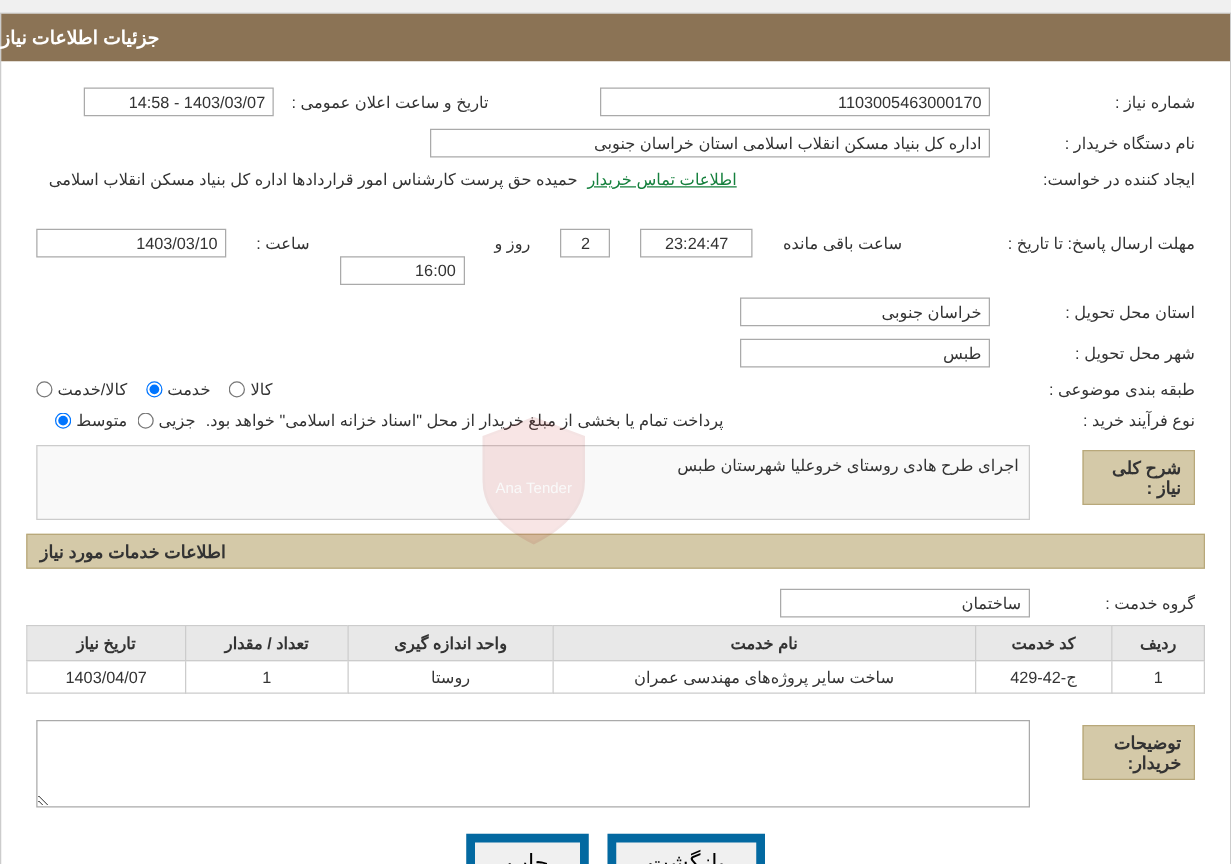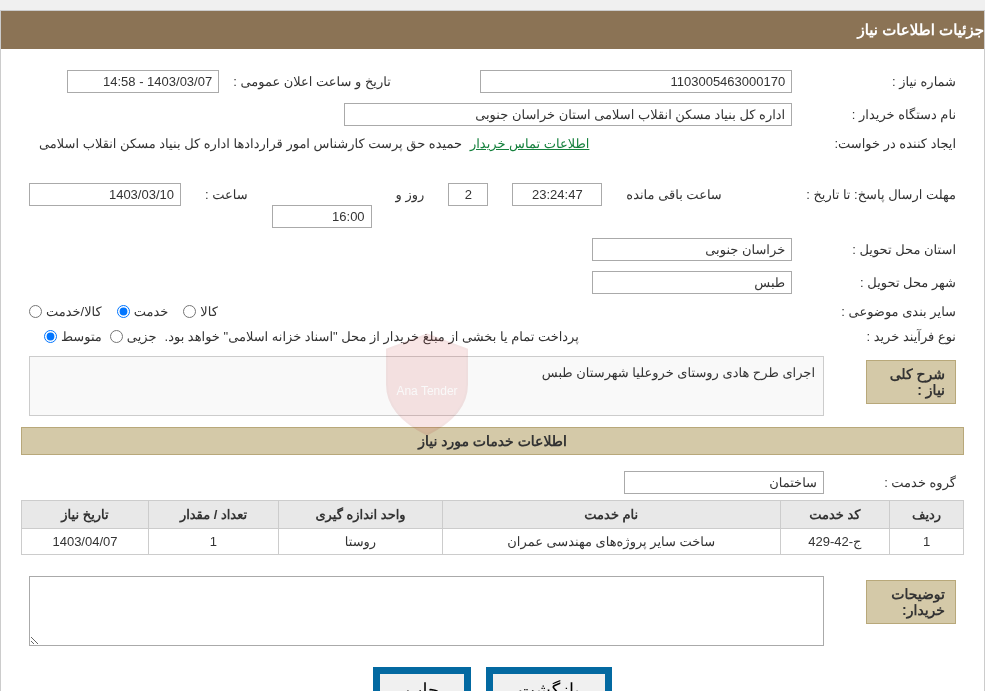--- a/index.html
+++ b/index.html
@@ -12,21 +12,21 @@
     }
     .page-wrapper {
       max-width: 985px;
       margin: 10px auto;
       background: #fff;
       border: 1px solid #ccc;
     }
     .header-bar {
       background: #8B7355;
       color: #fff;
-      text-align: right;
+      text-align: left;
       padding: 10px 0;
       font-size: 15px;
       font-weight: bold;
     }
     .content-area {
       padding: 15px 20px;
     }
     .section-header {
       background: #d4c9a8;
       border: 1px solid #b8a87a;
@@ -96,21 +96,21 @@
       text-align: right;
       min-height: 40px;
     }
     .services-section-header {
       background: #d4c9a8;
       border: 1px solid #b8a87a;
       padding: 5px 10px;
       font-weight: bold;
       font-size: 14px;
       margin-bottom: 10px;
-      text-align: center;
+      text-align: left;
     }
     .service-table {
       width: 100%;
       border-collapse: collapse;
       margin-bottom: 15px;
     }
     .service-table th {
       background: #e8e8e8;
       border: 1px solid #ccc;
       padding: 6px 10px;
@@ -249,21 +249,21 @@
         <tr>
           <td class="label-cell">شهر محل تحویل :</td>
           <td colspan="3">
             <div class="input-box input-medium">
               <span>طبس</span>
             </div>
           </td>
         </tr>
 
         <tr>
-          <td class="label-cell">سایر بندی موضوعی :</td>
+          <td class="label-cell">طبقه بندی موضوعی :</td>
           <td colspan="3">
             <div class="radio-group">
               <div class="radio-item">
                 <span>کالا/خدمت</span>
                 <input type="radio" name="category" value="kala_khadamat" style="">
               </div>
               <div class="radio-item">
                 <span>خدمت</span>
                 <input type="radio" name="category" value="khadamat" checked="" style="">
               </div>

